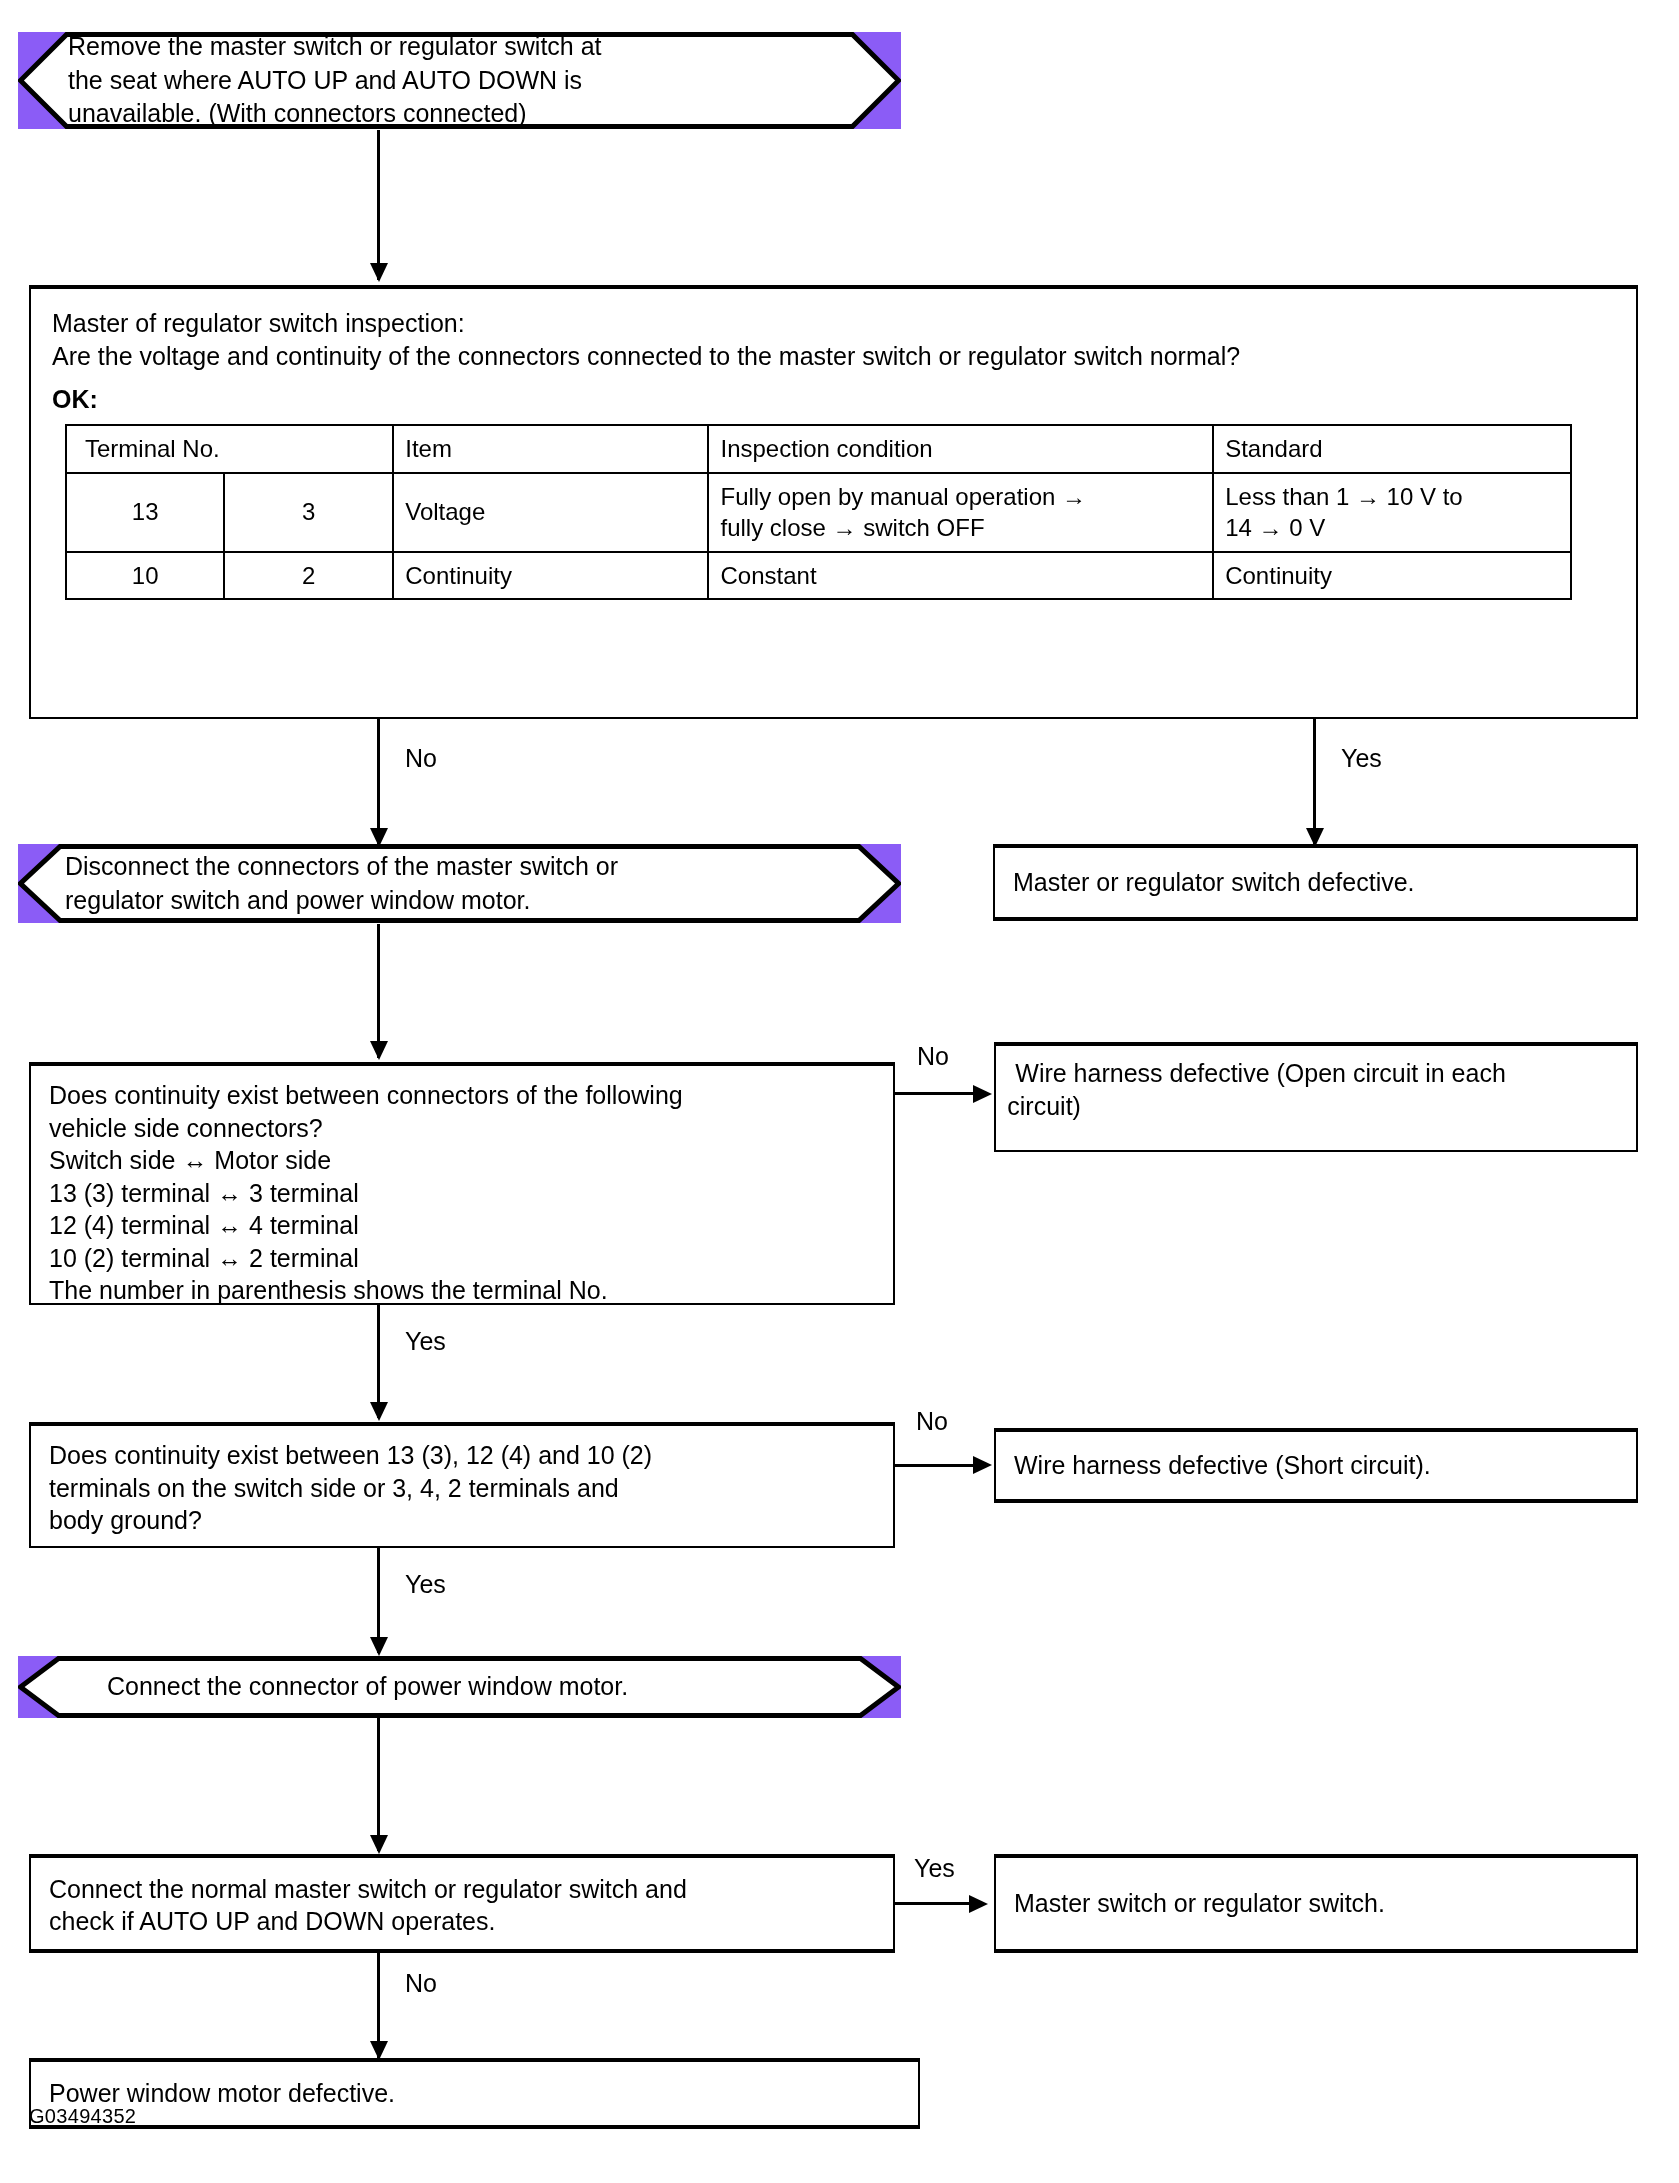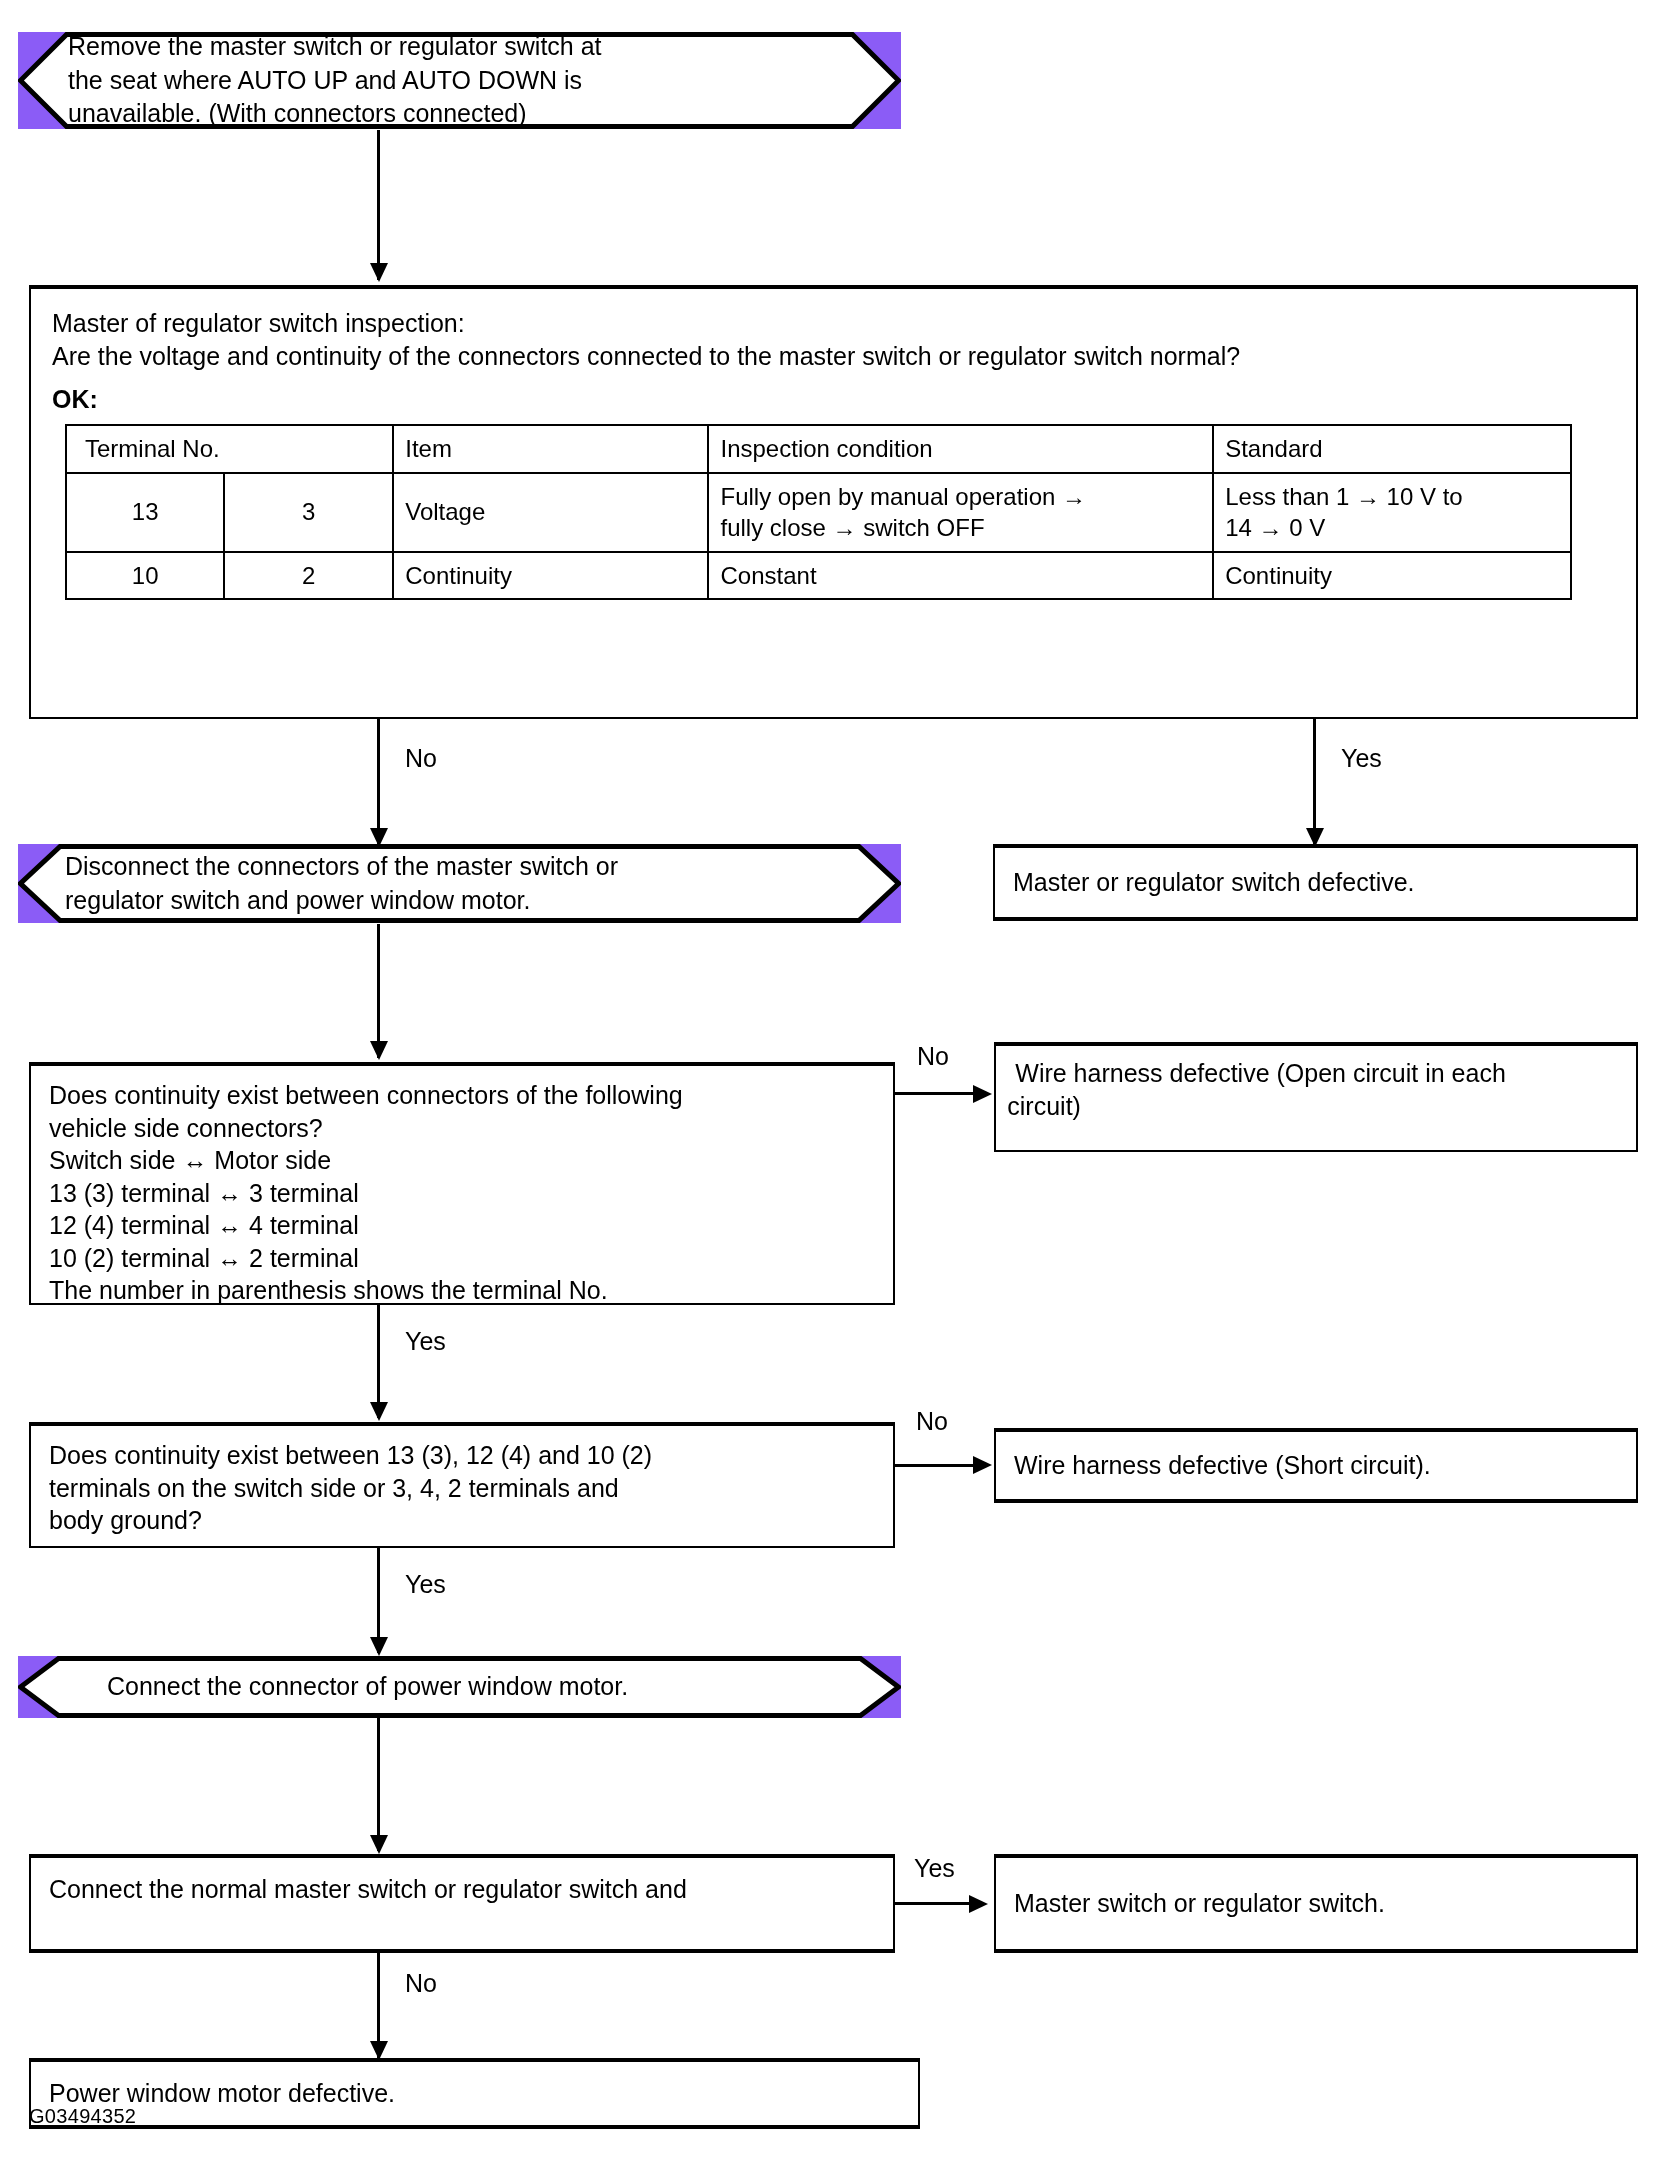--- a/index.html
+++ b/index.html
@@ -240,20 +240,21 @@
       </svg>
     </div>
     <div class="hextext" style="padding-left:89px;">Connect the connector of power window motor.</div>
   </div>
 
   <div class="vline" style="left:377px; top:1717px; height:134px;"></div>
   <div class="arrow-down" style="left:370px; top:1835px;"></div>
 
   <div class="node thicktop thickbot" style="left:29px; top:1854px; width:866px; height:99px; padding:14.6px 18px;">
     <div>Connect the normal master switch or regulator switch and</div>
+    <div>check if AUTO UP and DOWN operates.</div>
   </div>
 
   <div class="hline" style="left:895px; top:1902px; width:81px;"></div>
   <div class="arrow-right" style="left:969px; top:1895px;"></div>
   <div class="edge-label" style="left:914px; top:1856px;">Yes</div>
 
   <div class="node thicktop thickbot" style="left:994px; top:1854px; width:644px; height:99px; display:flex; align-items:center;">
     <span>Master switch or regulator switch.</span>
   </div>
 

